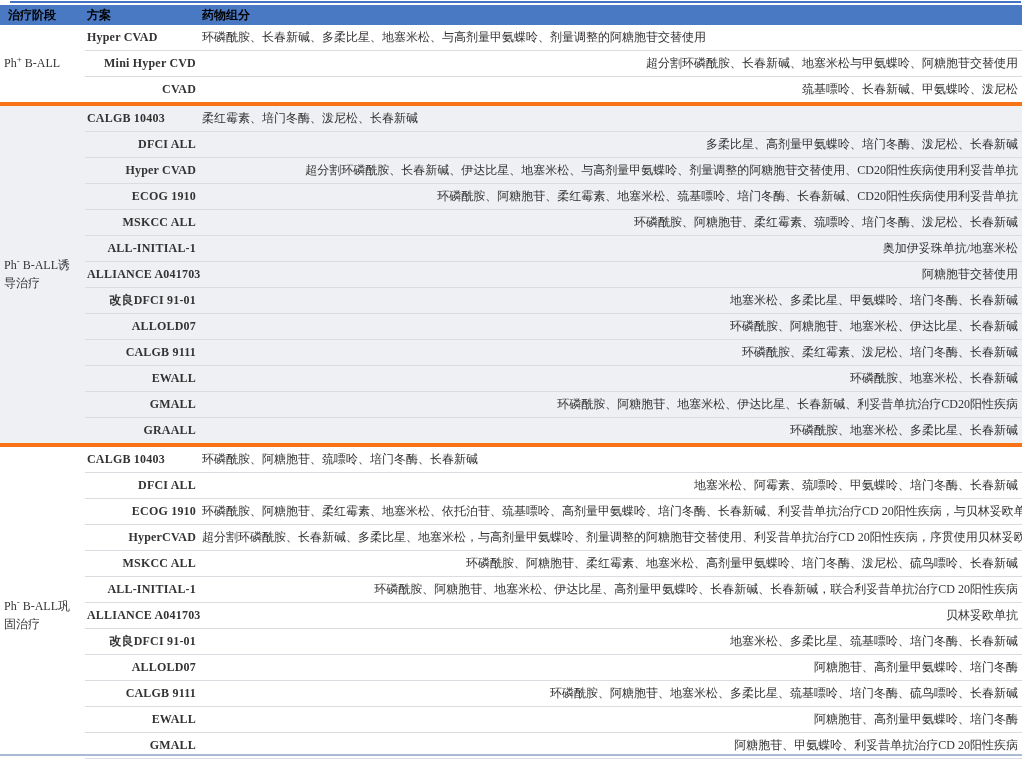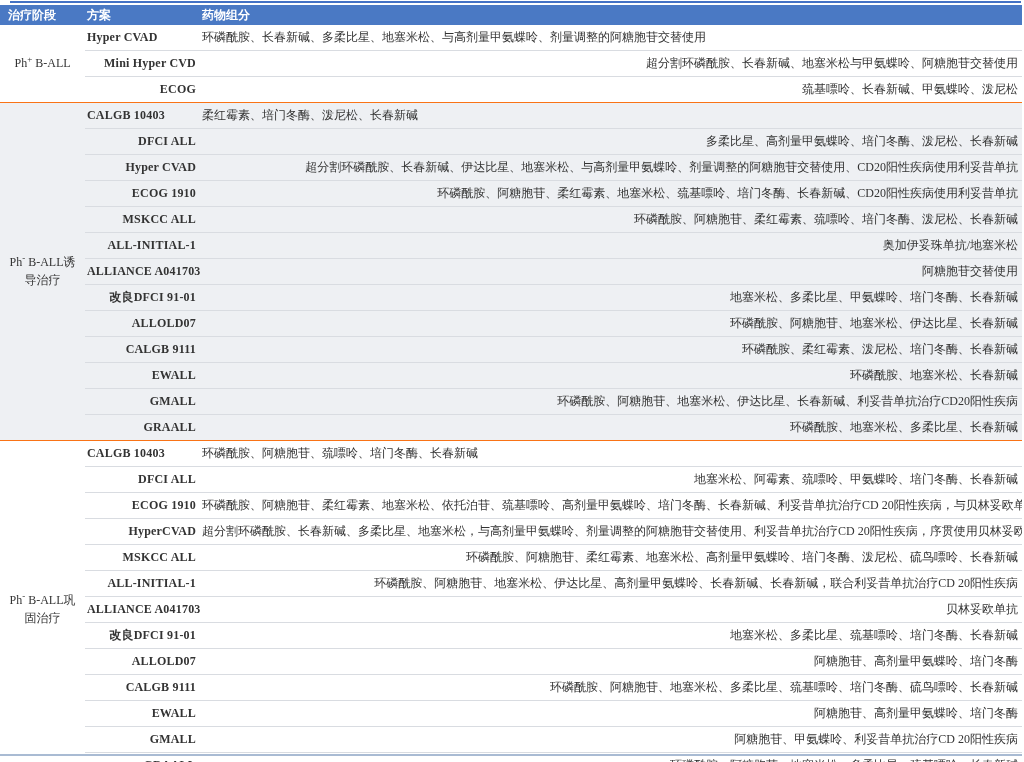--- a/index.html
+++ b/index.html
@@ -23,52 +23,51 @@
     position:absolute;top:5px;left:0;
     width:1022px;
     border-collapse:collapse;
     table-layout:fixed;
     font-size:12px;
   }
   col.c-stage{width:85px;}
   col.c-regimen{width:115px;}
   thead th{
     background:#4a79c4;
-    color:#ffffff;
+    color:#000000;
     font-weight:bold;
     height:20px;
     text-align:left;
     padding:0 0 0 2px;
     font-size:12px;
   }
   thead th.h-stage{padding-left:8px;}
   tbody td{
     height:25px;
     vertical-align:middle;
     padding:0 4px 0 2px;
     white-space:nowrap;
     overflow:hidden;
     font-size:12px;
     color:#333333;
   }
   td.stage-cell{
-    text-align:center;
     white-space:normal;
     line-height:1.45;
     padding:0 4px;
   }
   td.regimen-cell{letter-spacing:0.2px;font-weight:bold;}
   tbody.group-shaded{background:#eef0f3;}
   tr.row-sep td.regimen-cell,
   tr.row-sep td.drugs-cell{
     border-top:1px solid #d9dce1;
     text-align:right;
   }
   tr.group-first td{
-    border-top:1px solid #f97316;
+    border-top:4px solid #f97316;
   }
   sup{font-size:9px;line-height:0;}
 </style>
 </head>
 <body>
 
 <div class="page">
   <div class="top-rule"></div>
 
   <table class="regimen-table">
@@ -89,21 +88,21 @@
         <tr>
           <td class="stage-cell" rowspan="3"><span>Ph</span><sup>+</sup><span> B-ALL</span></td>
           <td class="regimen-cell">Hyper CVAD</td>
           <td class="drugs-cell">环磷酰胺、长春新碱、多柔比星、地塞米松、与高剂量甲氨蝶呤、剂量调整的阿糖胞苷交替使用</td>
         </tr>
         <tr class="row-sep">
           <td class="regimen-cell">Mini Hyper CVD</td>
           <td class="drugs-cell">超分割环磷酰胺、长春新碱、地塞米松与甲氨蝶呤、阿糖胞苷交替使用</td>
         </tr>
         <tr class="row-sep">
-          <td class="regimen-cell">ECOG</td>
+          <td class="regimen-cell">CVAD</td>
           <td class="drugs-cell">巯基嘌呤、长春新碱、甲氨蝶呤、泼尼松</td>
         </tr>
       </tbody>
       <tbody class="group-shaded">
         <tr class="group-first">
           <td class="stage-cell" rowspan="13"><span>Ph</span><sup>-</sup><span> B-ALL诱导治疗</span></td>
           <td class="regimen-cell">CALGB 10403</td>
           <td class="drugs-cell">柔红霉素、培门冬酶、泼尼松、长春新碱</td>
         </tr>
         <tr class="row-sep">

